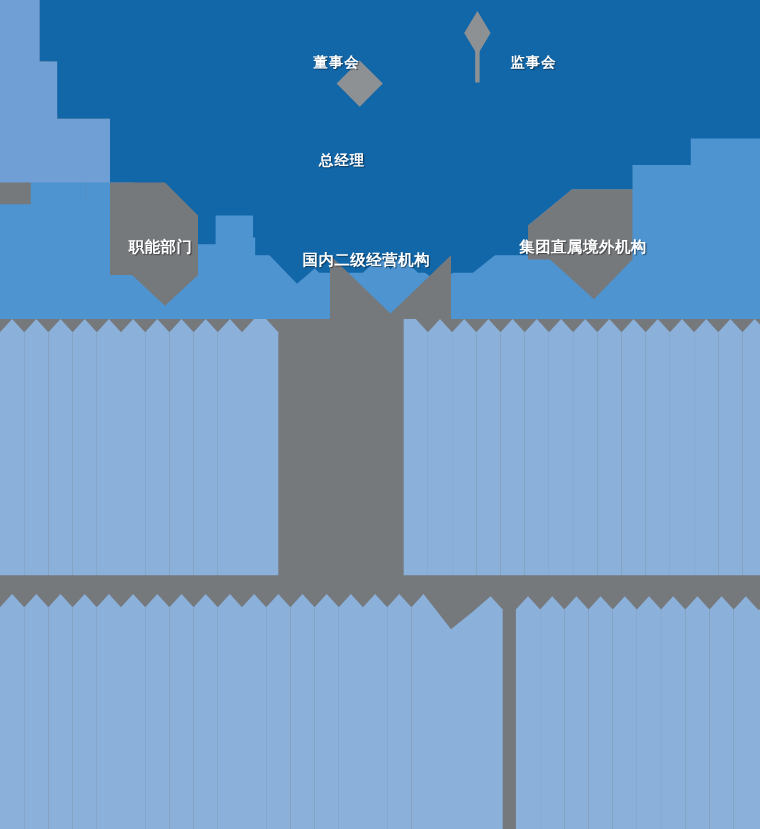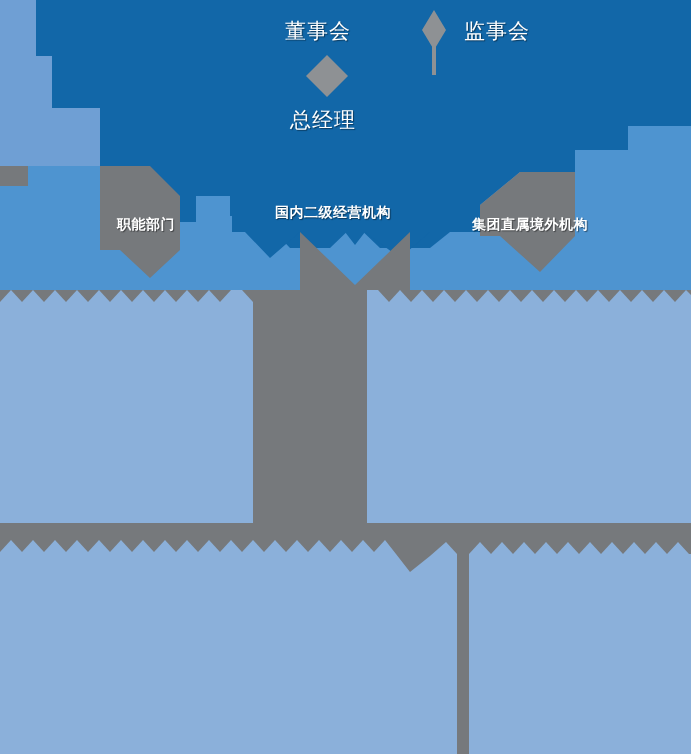--- a/index.html
+++ b/index.html
@@ -10,21 +10,21 @@
     position:relative;
   }
   #stage{position:absolute;inset:0;width:691px;height:754px;}
   #bg{position:absolute;left:0;top:0;width:691px;height:754px;}
 
   .lbl{
     position:absolute;color:#ffffff;white-space:nowrap;
     text-shadow:1px 1px 1px rgba(0,0,0,.45);
     pointer-events:none;
   }
-  .top-lbl{font-size:21px;font-weight:400;letter-spacing:1px;}
+  .top-lbl{font-size:13px;font-weight:700;letter-spacing:1px;margin-top:31px;}
   .mid-lbl{font-size:14px;font-weight:700;letter-spacing:.5px;}
 
   
   .col{
     position:absolute;
     width:22px;
     color:#fff;
     font-size:12.5px;
     font-weight:700;
     line-height:13.5px;
@@ -160,21 +160,21 @@
     <polygon fill="#8e9194" points="434,10 446,30 434,50 422,30"></polygon>
     <rect x="432" y="45" width="4" height="30" fill="#8e9194"></rect>
     <polygon fill="#8e9194" points="327,55 348,76 327,97 306,76"></polygon>
   </svg>
 
   <div class="lbl top-lbl" style="left:285px;top:17px;">董事会</div>
   <div class="lbl top-lbl" style="left:464px;top:17px;">监事会</div>
   <div class="lbl top-lbl" style="left:290px;top:106px;">总经理</div>
 
   <div class="lbl mid-lbl" style="left:105px;top:216px;padding-left:12px;">职能部门</div>
-  <div class="lbl mid-lbl" style="left:275px;top:204px;text-align:right;">国内二级经营机构</div>
+  <div class="lbl mid-lbl" style="left:275px;top:228px;text-align:right;">国内二级经营机构</div>
   <div class="lbl mid-lbl" style="left:472px;top:216px;">集团直属境外机构</div>
 
   <div class="col" style="left:5px;top:310px;">办公厅</div>
   <div class="col" style="left:27px;top:310px;">战略和发展总部</div>
   <div class="col" style="left:49px;top:310px;">运营管理总部</div>
   <div class="col" style="left:71px;top:310px;">财务管理总部</div>
   <div class="col" style="left:93px;top:310px;">人力资源总部</div>
   <div class="col" style="left:115px;top:310px;">风险管控和信息总部</div>
   <div class="col" style="left:137px;top:310px;">审计部</div>
   <div class="col" style="left:159px;top:310px;">法律事务总部</div>

